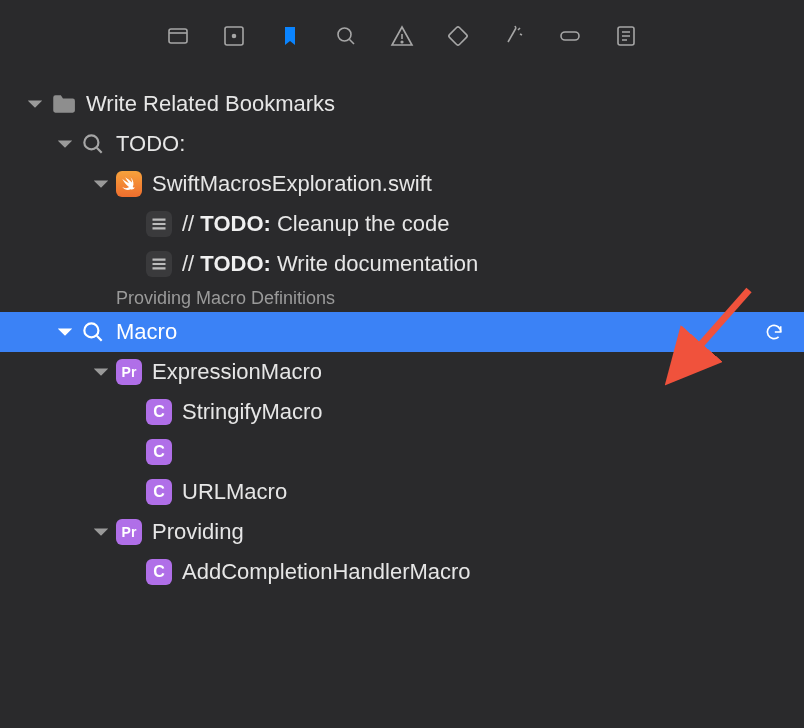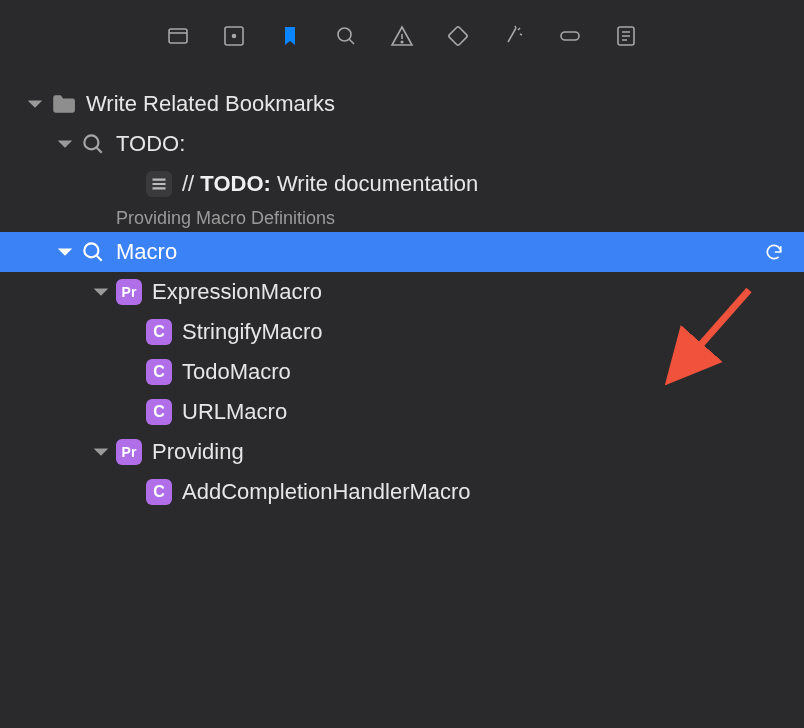--- a/index.html
+++ b/index.html
@@ -182,32 +182,61 @@
       </span>
     <span class="icon mag">
       <svg viewBox="0 0 24 24">
           <circle cx="10.5" cy="10.5" r="6.5"></circle>
           <path d="M20 20l-4.5-4.5"></path>
         </svg>
     </span>
     <span class="label">TODO:</span>
   </div>
 
-
+  <div class="row clickable">
+    <span class="indent" style="width:92px"></span>
+    <span class="chev">
+        <svg viewBox="0 0 10 10">
+          <path d="M1 3l4 4 4-4z"></path>
+        </svg>
+      </span>
+    <span class="icon">
+      <span class="swift-ico">
+          <svg viewBox="0 0 24 24">
+            <path d="M14 3c4 4 5 9 3 13 1 1 2 1 3 0-1 3-4 4-6 3-3 2-8 1-11-3 3 2 7 2 9 0C8 13 5 9 3 5c3 3 7 5 9 6-2-3-4-6-5-8 3 2 6 4 9 7 0-3-1-5-2-7z"></path>
+          </svg>
+        </span>
+    </span>
+    <span class="label">SwiftMacrosExploration.swift</span>
+  </div>
 
   <div class="row clickable">
     <span class="indent" style="width:146px"></span>
     <span class="icon">
       <span class="lines-ico">
           <svg viewBox="0 0 24 24">
             <path d="M6 8h12M6 12h12M6 16h12"></path>
           </svg>
         </span>
     </span>
     <span class="label">
+      <span>// </span><span class="bold">TODO:</span><span> Cleanup the code</span>
+    </span>
+  </div>
+
+  <div class="row clickable">
+    <span class="indent" style="width:146px"></span>
+    <span class="icon">
+      <span class="lines-ico">
+          <svg viewBox="0 0 24 24">
+            <path d="M6 8h12M6 12h12M6 16h12"></path>
+          </svg>
+        </span>
+    </span>
+    <span class="label">
       <span>// </span><span class="bold">TODO:</span><span> Write documentation</span>
     </span>
   </div>
 
   <div class="row subtitle-row">
     <span class="indent" style="width:116px"></span>
     <span class="subtitle">Providing Macro Definitions</span>
   </div>
 
   <div class="row clickable selected">
@@ -249,21 +278,20 @@
     <span class="icon">
         <span class="c-ico">C</span>
       </span>
     <span class="label">StringifyMacro</span>
   </div>
   <div class="row clickable">
     <span class="indent" style="width:146px"></span>
     <span class="icon">
         <span class="c-ico">C</span>
       </span>
-    <span class="label">TodoMacro</span>
   </div>
   <div class="row clickable">
     <span class="indent" style="width:146px"></span>
     <span class="icon">
         <span class="c-ico">C</span>
       </span>
     <span class="label">URLMacro</span>
   </div>
 
   <div class="row clickable">

